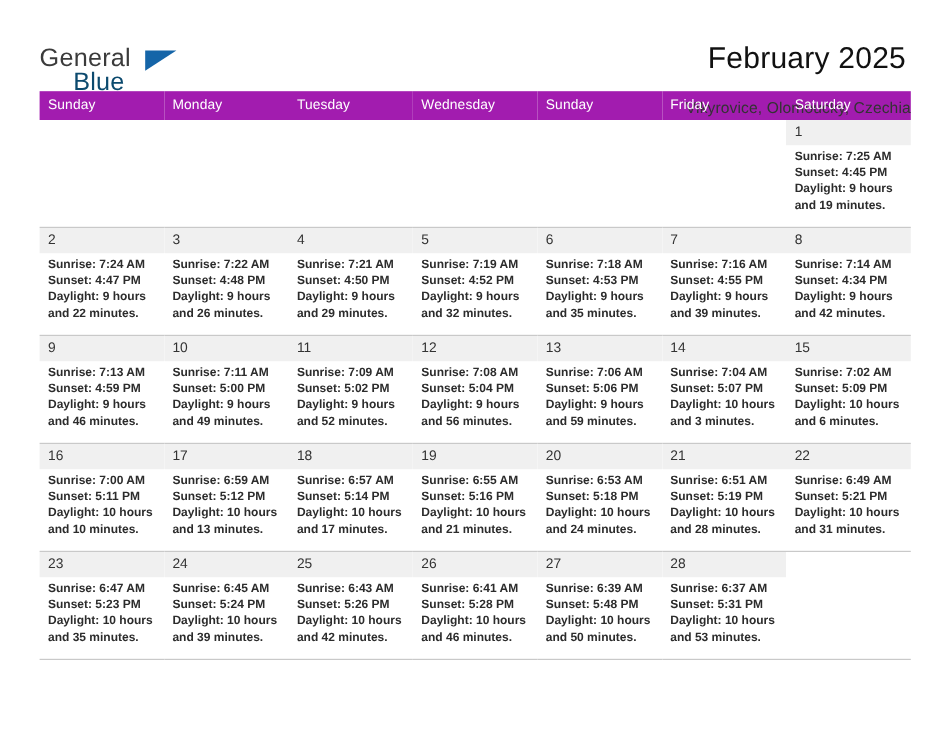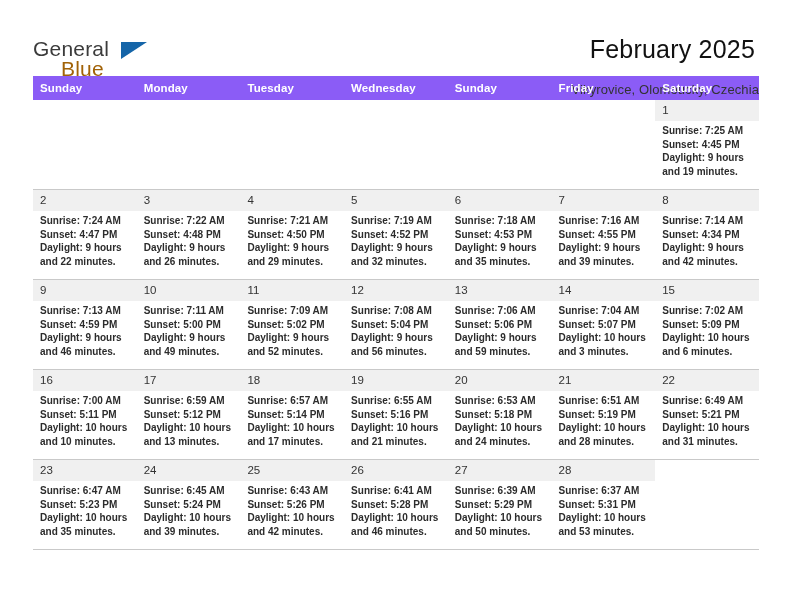--- a/index.html
+++ b/index.html
@@ -44,21 +44,21 @@
     top: 6px;
     font-size: 21px;
     color: #3b3b3b;
     letter-spacing: .2px;
   }
   .brand-blue {
     position: absolute;
     left: 28px;
     top: 26px;
     font-size: 21px;
-    color: #a16207;
+    color: #0c4a6e;
     letter-spacing: .2px;
   }
   .brand-tri {
     position: absolute;
     left: 88px;
     top: 10px;
     width: 0;
     height: 0;
     border-top: 0 solid transparent;
     border-left: 26px solid #1565a8;
@@ -84,24 +84,24 @@
   }
 
   
   table.calendar {
     width: 726px;
     border-collapse: collapse;
     table-layout: fixed;
     margin-top: 8px;
   }
   table.calendar th {
-    background: #8b5cf6;
+    background: #a21caf;
     color: #ffffff;
     font-size: 11.5px;
-    font-weight: bold;
+    font-weight: normal;
     text-align: left;
     padding: 6px 0 6px 7px;
     height: 22px;
     box-sizing: border-box;
     letter-spacing: .1px;
   }
   table.calendar td {
     vertical-align: top;
     height: 89px;
     padding: 0;
@@ -470,21 +470,21 @@
                 <div>Daylight: 10 hours</div>
                 <div>and 46 minutes.</div>
               </div>
             </div>
           </td>
           <td class="shaded">
             <div class="cell-inner">
               <div class="daynum-bar">27</div>
               <div class="lines">
                 <div>Sunrise: 6:39 AM</div>
-                <div>Sunset: 5:29 PM</div>
+                <div>Sunset: 5:48 PM</div>
                 <div>Daylight: 10 hours</div>
                 <div>and 50 minutes.</div>
               </div>
             </div>
           </td>
           <td class="shaded">
             <div class="cell-inner">
               <div class="daynum-bar">28</div>
               <div class="lines">
                 <div>Sunrise: 6:37 AM</div>

